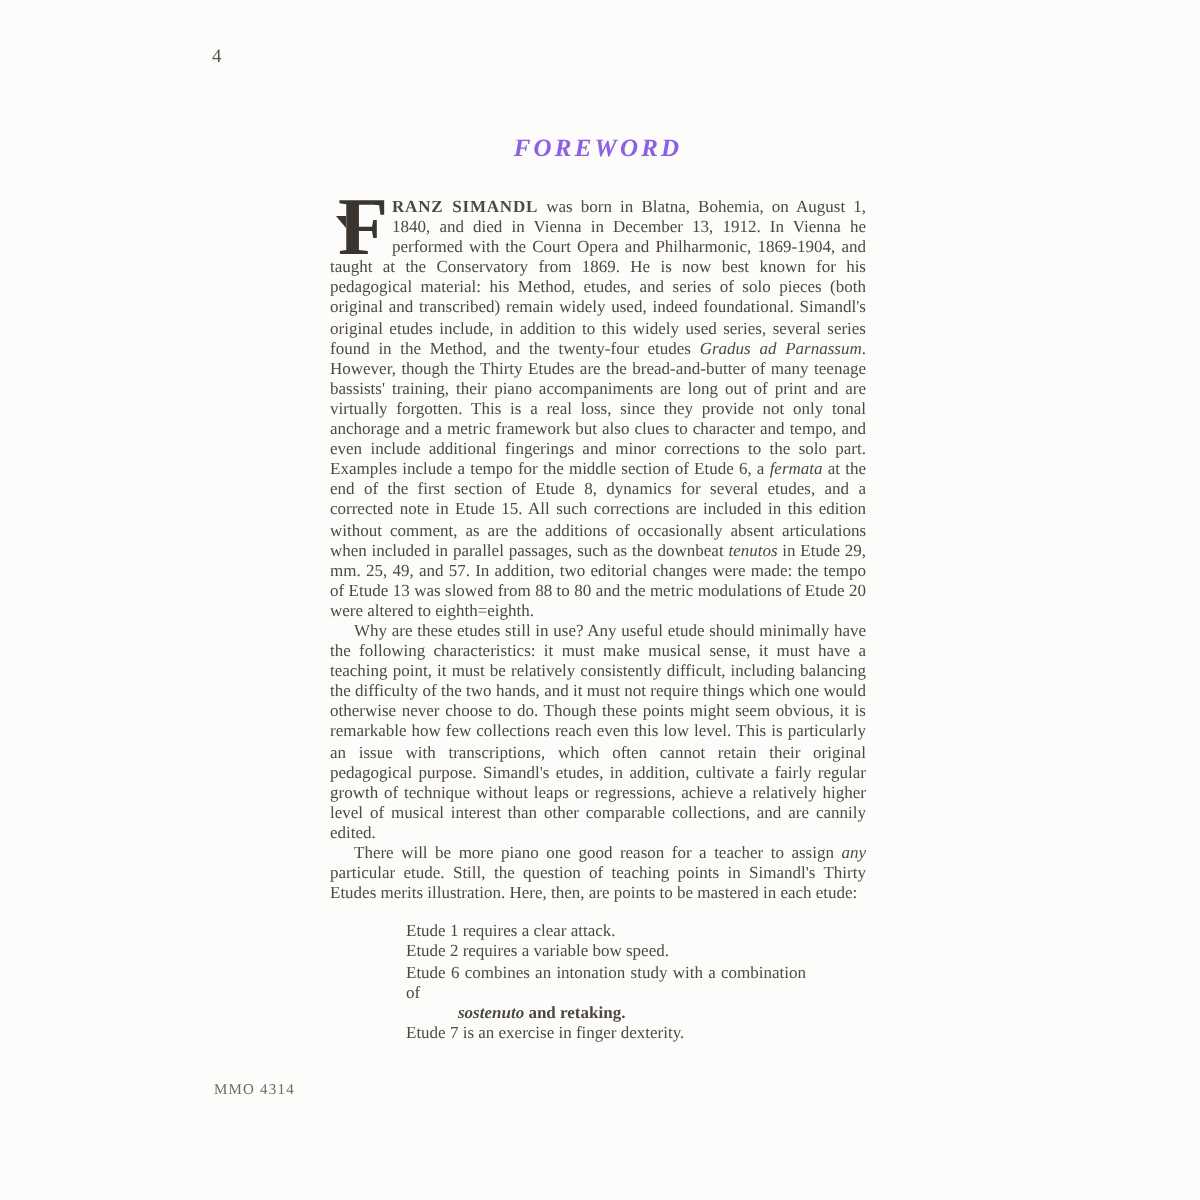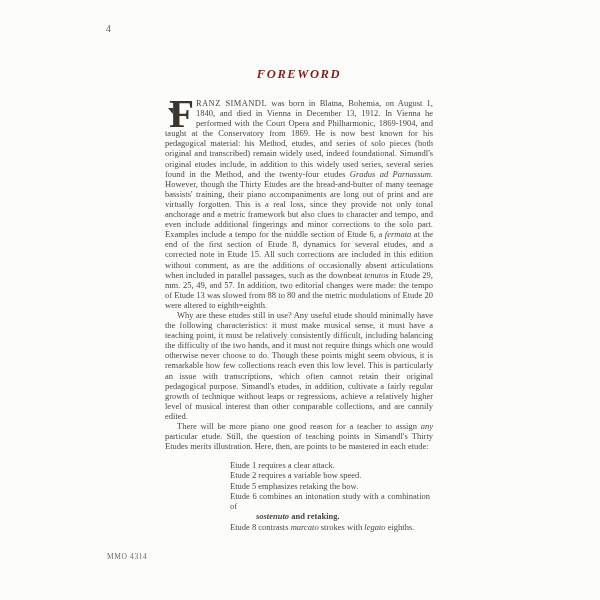--- a/index.html
+++ b/index.html
@@ -13,21 +13,21 @@
 
   .page-number {
     position: absolute; left: 106px; top: 24px;
     font-size: 9.5px; color: #5a544d;
   }
 
   .title {
     position: absolute; left: 165px; top: 67px; width: 268px;
     text-align: center;
     font-size: 12.5px; font-weight: bold; font-style: italic;
-    letter-spacing: 1.6px; color: #7f1d1d;
+    letter-spacing: 1.6px; color: #8b5cf6;
   }
 
   .text-block {
     position: absolute; left: 165px; top: 98px; width: 268px;
     font-size: 8.5px; line-height: 10.1px;
     text-align: justify;
   }
   .text-block p { margin: 0; }
   .text-block p.indent { text-indent: 12px; }
   em { font-style: italic; }
@@ -39,37 +39,37 @@
     margin: 1px 4px 0 4px;
     font-weight: bold; color: #3a352f;
     position: relative;
   }
   .drop-cap .flag {
     position: absolute; left: -1px; top: 9px;
     width: 0; height: 0;
     border-top: 6px solid #3a352f;
     border-left: 5px solid transparent;
   }
-  .lead { letter-spacing: 0.4px; }
+  .lead { letter-spacing: 0.4px; font-weight: bold; }
 
   .etude-list {
     list-style: none; margin: 9px 0 0 0; padding: 0 0 0 38px;
   }
   .etude-list li {
-    text-align: left; line-height: 10.2px; margin-left: 27px;
+    text-align: left; line-height: 10.2px;
   }
   .etude-list li.justified {
     width: 200px;
     text-align: justify;
     text-align-last: justify;
   }
   .etude-list li.continuation { padding-left: 26px; font-weight: bold; }
 
   .catalog {
-    position: absolute; left: 107px; top: 552px;
+    position: absolute; left: 107px; top: 540px;
     font-size: 7.5px; letter-spacing: 0.6px; color: #6f6962;
   }
 </style>
 </head>
 <body>
 
 <div class="sheet">
 
   <div class="page-number">4</div>
 
@@ -79,23 +79,22 @@
 
     <p><span class="drop-cap"><span>F</span><span class="flag"></span></span><span class="lead">RANZ SIMANDL</span><span><span> was born in Blatna, Bohemia, on August 1, 1840, and died in Vienna in December 13, 1912. In Vienna he performed with the Court Opera and Philharmonic, 1869-1904, and taught at the Conservatory from 1869. He is now best known for his pedagogical material: his Method, etudes, and series of solo pieces (both original and transcribed) remain widely used, indeed foundational. Simandl's original etudes include, in addition to this widely used series, several series found in the Method, and the twenty-four etudes </span><em>Gradus ad Parnassum</em><span>. However, though the Thirty Etudes are the bread-and-butter of many teenage bassists' training, their piano accompaniments are long out of print and are virtually forgotten. This is a real loss, since they provide not only tonal anchorage and a metric framework but also clues to character and tempo, and even include additional fingerings and minor corrections to the solo part. Examples include a tempo for the middle section of Etude 6, a </span><em>fermata</em><span> at the end of the first section of Etude 8, dynamics for several etudes, and a corrected note in Etude 15. All such corrections are included in this edition without comment, as are the additions of occasionally absent articulations when included in parallel passages, such as the downbeat </span><em>tenutos</em><span> in Etude 29, mm. 25, 49, and 57. In addition, two editorial changes were made: the tempo of Etude 13 was slowed from 88 to 80 and the metric modulations of Etude 20 were altered to eighth=eighth.</span></span></p>
 
     <p class="indent"><span>Why are these etudes still in use? Any useful etude should minimally have the following characteristics: it must make musical sense, it must have a teaching point, it must be relatively consistently difficult, including balancing the difficulty of the two hands, and it must not require things which one would otherwise never choose to do. Though these points might seem obvious, it is remarkable how few collections reach even this low level. This is particularly an issue with transcriptions, which often cannot retain their original pedagogical purpose. Simandl's etudes, in addition, cultivate a fairly regular growth of technique without leaps or regressions, achieve a relatively higher level of musical interest than other comparable collections, and are cannily edited.</span></p>
 
     <p class="indent"><span>There will be more piano one good reason for a teacher to assign </span><em>any</em><span> particular etude. Still, the question of teaching points in Simandl's Thirty Etudes merits illustration. Here, then, are points to be mastered in each etude:</span></p>
 
     <ul class="etude-list">
       <li><span>Etude 1 requires a clear attack.</span></li>
       <li><span>Etude 2 requires a variable bow speed.</span></li>
-      <li><span>Etude 5 emphasizes retaking the bow.</span></li>
       <li class="justified"><span>Etude 6 combines an intonation study with a combination of</span></li>
       <li class="continuation"><em>sostenuto</em><span> and retaking.</span></li>
-      <li><span>Etude 8 contrasts </span><em>marcato</em><span> strokes with </span><em>legato</em><span> eighths.</span></li>
+      <li><span>Etude 7 is an exercise in finger dexterity.</span></li>
     </ul>
 
   </div>
 
   <div class="catalog">MMO 4314</div>
 
 </div>
 
 </body></html>

